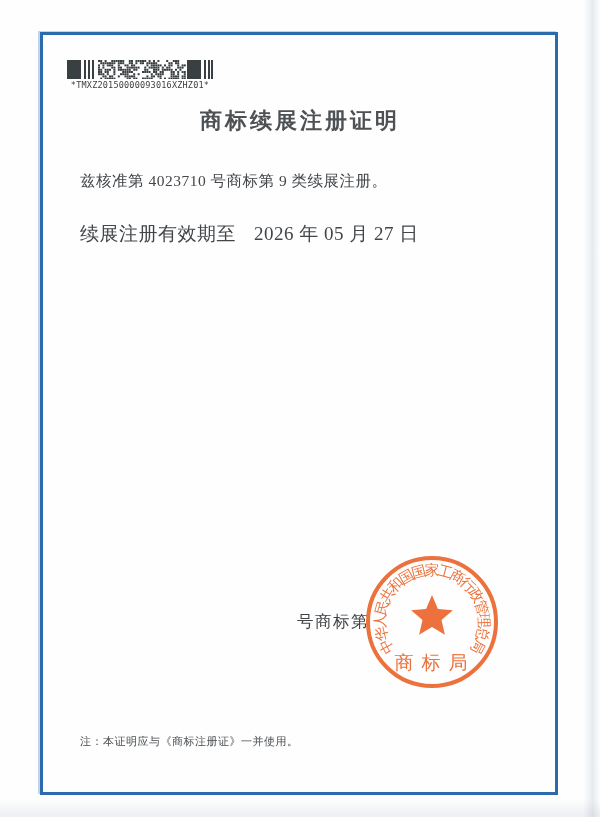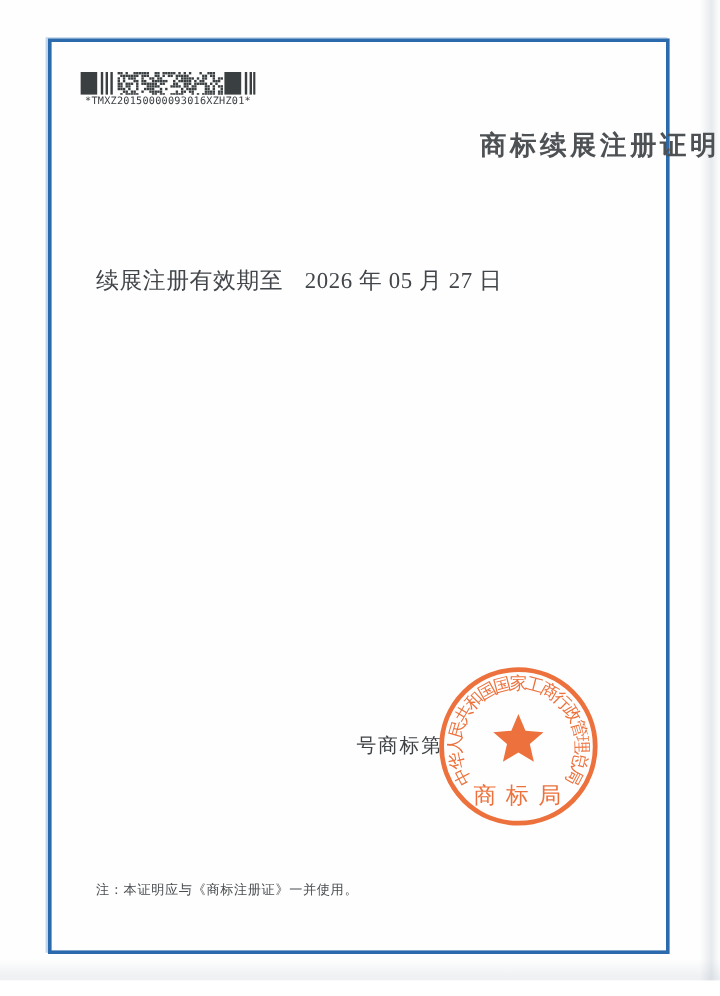--- a/index.html
+++ b/index.html
@@ -45,21 +45,21 @@
     line-height: 10px;
     color: #3c4043;
     white-space: nowrap;
     letter-spacing: 0.2px;
   }
   .title {
     position: absolute;
     left: 0;
     top: 106px;
     width: 100%;
-    text-align: right;
+    text-align: center;
     font-size: 22px;
     font-weight: 600;
     letter-spacing: 3px;
     color: #4d5154;
   }
   .line1 {
     position: absolute;
     left: 80px;
     top: 171px;
     font-size: 15.5px;
@@ -324,20 +324,21 @@
         <rect x="120" y="0" width="14" height="19" fill="#3a3f41"></rect>
         <rect x="137" y="0" width="2" height="19" fill="#3a3f41"></rect>
         <rect x="141" y="0" width="2" height="19" fill="#3a3f41"></rect>
         <rect x="144" y="0" width="2" height="19" fill="#3a3f41"></rect>
       </svg>
     <div class="barcode-text">*TMXZ20150000093016XZHZ01*</div>
   </div>
 
   <div class="title">商标续展注册证明</div>
 
+  <div class="line1">兹核准第 4023710 号商标第 9 类续展注册。</div>
 
   <div class="line2">
     <span>续展注册有效期至</span><span class="date">2026 年 05 月 27 日</span>
   </div>
 
   <div class="issuer">号商标第</div>
 
   <svg class="seal" viewBox="0 0 200 200">
     <circle id="seal-ring" cx="100" cy="100" r="64" fill="none" stroke-width="4" stroke="#ec6c35"></circle>
     <polygon id="seal-star" points="100,73 105.9,86.9 120.9,88.2 109.5,98.1 112.9,112.8 100,105 87.1,112.8 90.5,98.1 79.1,88.2 94.1,86.9" fill="#ec6c35"></polygon>

